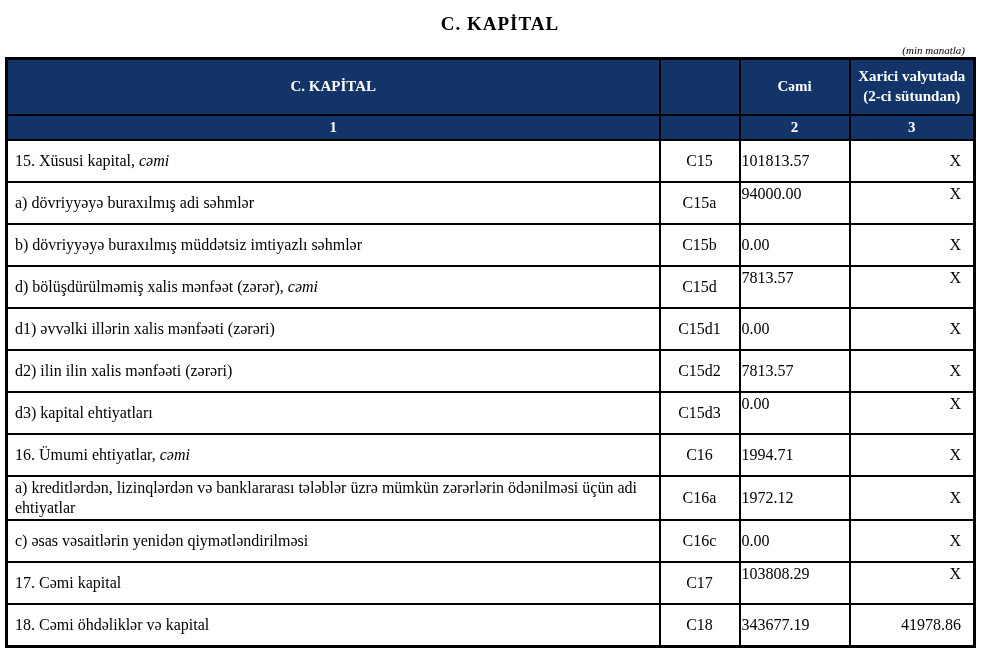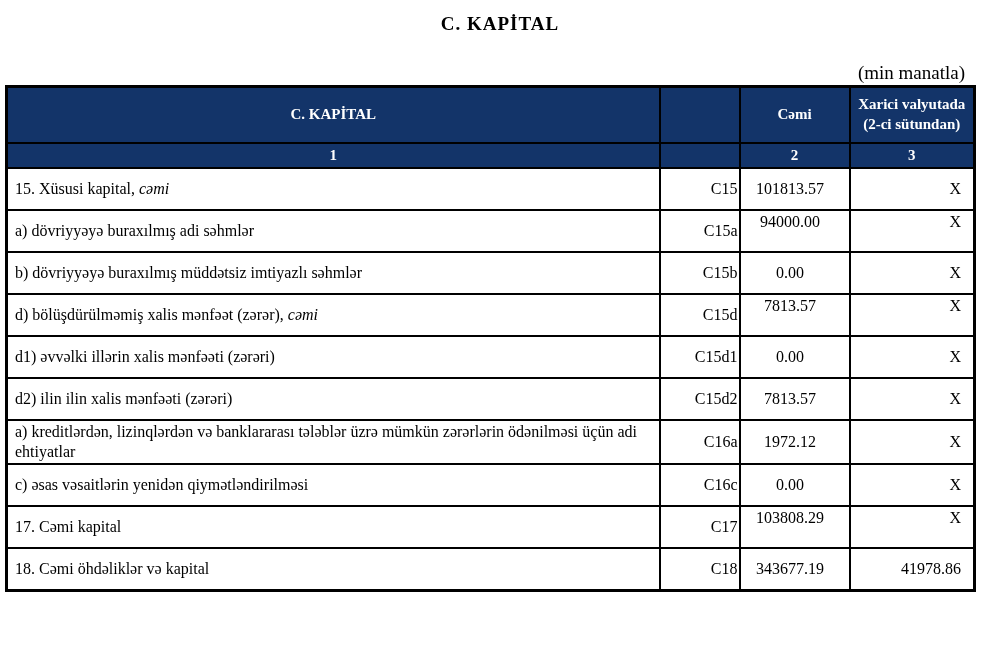--- a/index.html
+++ b/index.html
@@ -13,23 +13,24 @@
   }
   .doc-title {
     text-align: center;
     padding-top: 13px;
     font-weight: bold;
     font-size: 19px;
     letter-spacing: 1px;
   }
   .unit-note {
     width: 968px;
-    margin: 27px 0 1px 5px;
+    margin: 9px 0 1px 5px;
     text-align: right;
-    font-size: 19px;
+    font-style: italic;
+    font-size: 11px;
     padding-right: 8px;
   }
   table.cap-table {
     margin-left: 5px;
     width: 968px;
     border-collapse: collapse;
     table-layout: fixed;
     border: 3px solid #000;
   }
   .cap-table th, .cap-table td {
@@ -49,22 +50,22 @@
   tr.head-main th { height: 56px; }
   tr.head-index th { height: 24px; }
   .cap-table td {
     font-size: 16px;
     height: 42px;
     vertical-align: middle;
     line-height: 1.25;
   }
   tr.tall td { height: 42px; }
   td.label { text-align: left; padding: 1px 4px 1px 7px; }
-  td.code  { text-align: right; margin-top: 35px; }
-  td.num   { text-align: center; padding-right: 10px; }
+  td.code  { text-align: center; margin-top: 35px; }
+  td.num   { text-align: left; padding-right: 10px; }
   td.x     { text-align: right; padding-right: 12px; }
   td.top   { vertical-align: top; padding-top: 1px; }
   tr.bold td { font-weight: normal; }
   .em { font-style: italic; }
 </style>
 </head>
 <body>
 
 <div class="doc-title">C. KAPİTAL</div>
 <div class="unit-note">(min manatla)</div>
@@ -120,20 +121,32 @@
         <td class="code">C15d1</td>
         <td class="num">0.00</td>
         <td class="x">X</td>
       </tr>
       <tr>
         <td class="label"><span>d2) ilin ilin xalis mənfəəti (zərəri)</span><span class="em"></span></td>
         <td class="code">C15d2</td>
         <td class="num">7813.57</td>
         <td class="x">X</td>
       </tr>
+      <tr>
+        <td class="label"><span>d3) kapital ehtiyatları</span><span class="em"></span></td>
+        <td class="code">C15d3</td>
+        <td class="num top">0.00</td>
+        <td class="x top">X</td>
+      </tr>
+      <tr>
+        <td class="label"><span>16. Ümumi ehtiyatlar, </span><span class="em">cəmi</span></td>
+        <td class="code">C16</td>
+        <td class="num">1994.71</td>
+        <td class="x">X</td>
+      </tr>
       <tr class="tall">
         <td class="label"><span>a) kreditlərdən, lizinqlərdən və banklararası  tələblər üzrə mümkün zərərlərin ödənilməsi üçün adi ehtiyatlar</span><span class="em"></span></td>
         <td class="code">C16a</td>
         <td class="num">1972.12</td>
         <td class="x">X</td>
       </tr>
       <tr>
         <td class="label"><span>c) əsas vəsaitlərin yenidən qiymətləndirilməsi</span><span class="em"></span></td>
         <td class="code">C16c</td>
         <td class="num">0.00</td>

